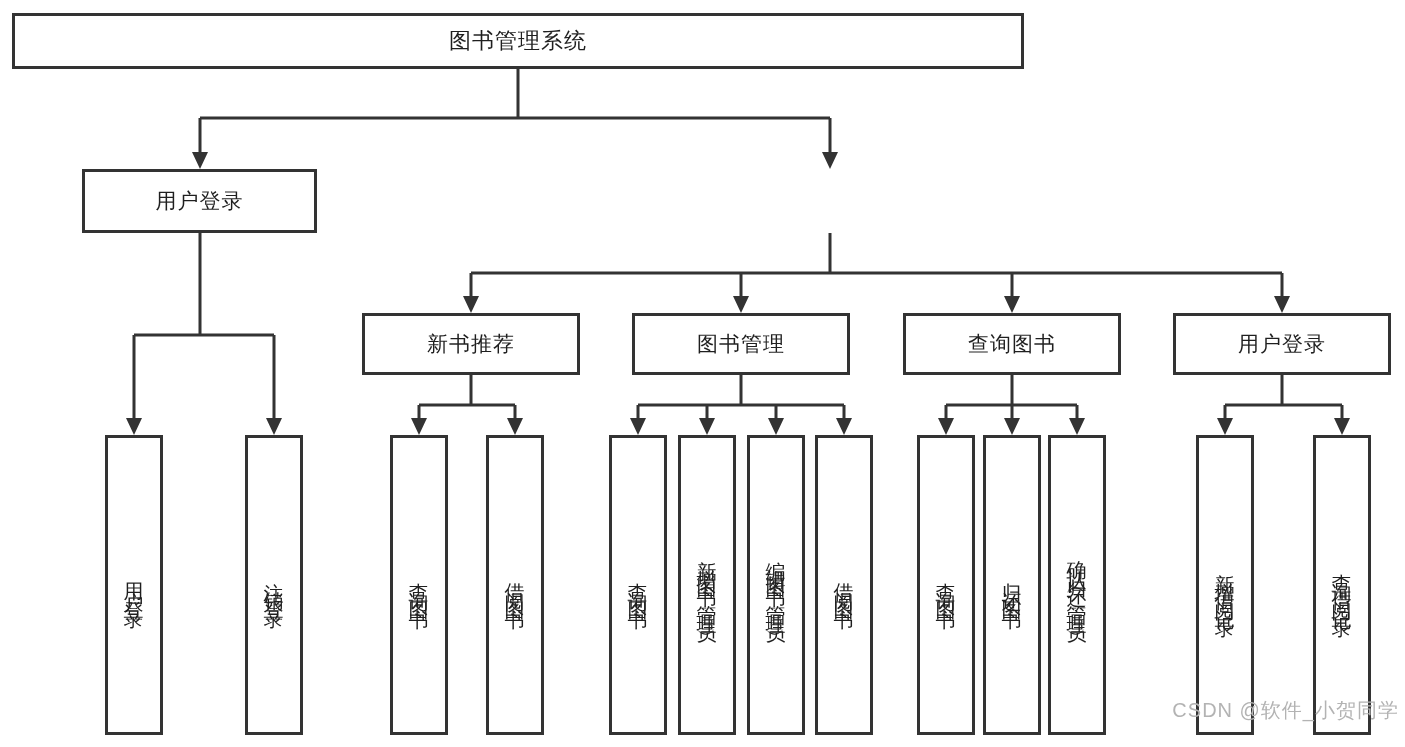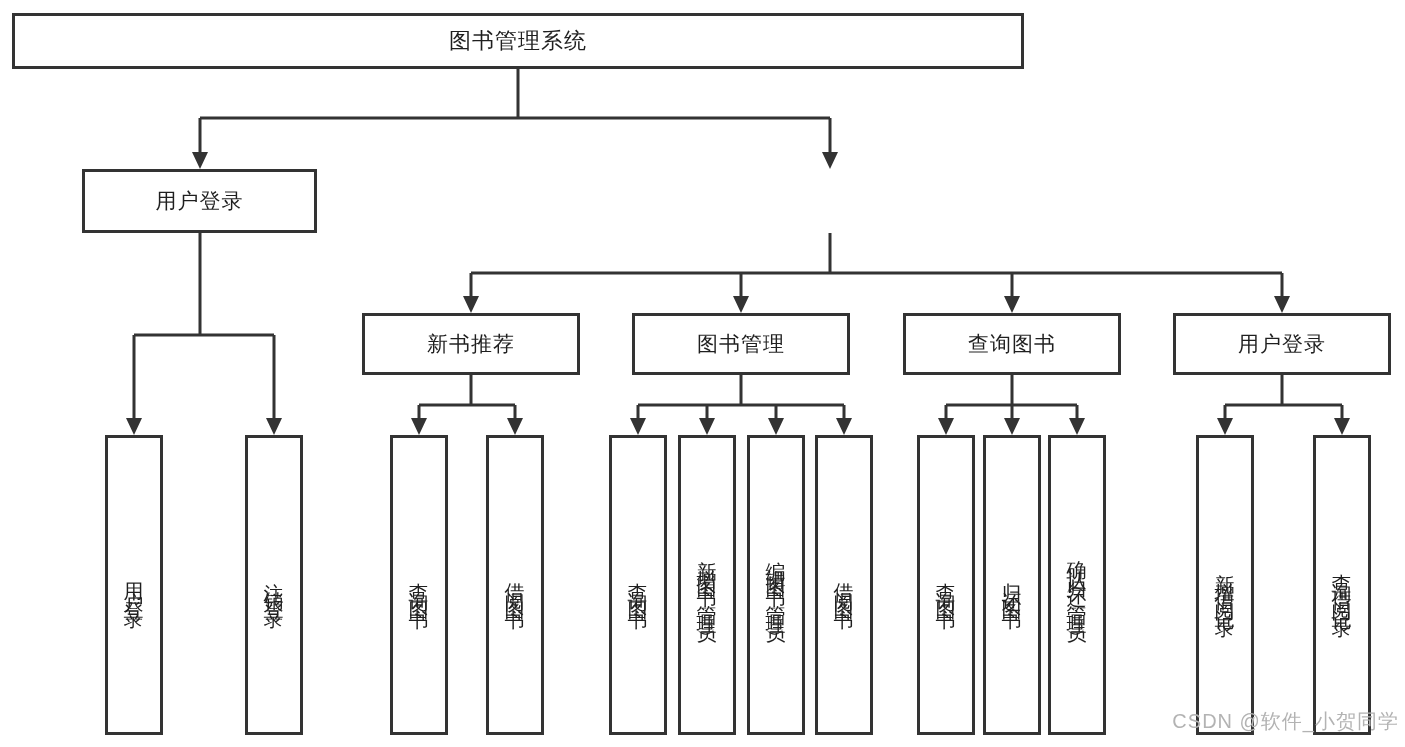--- a/index.html
+++ b/index.html
@@ -46,21 +46,21 @@
     writing-mode: vertical-rl;
     text-orientation: mixed;
     font-size: 20px;
     letter-spacing: 9px;
     line-height: 58px;
   }
 
   .watermark {
     position: absolute;
     right: 6px;
-    bottom: 12px;
+    bottom: 23px;
     font-size: 20px;
     color: #b3b3b3;
     letter-spacing: 1px;
     white-space: nowrap;
   }
 </style>
 </head>
 <body>
 
 <div class="canvas">

